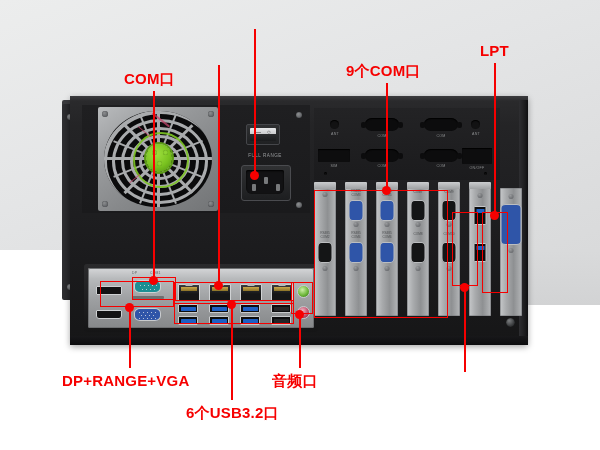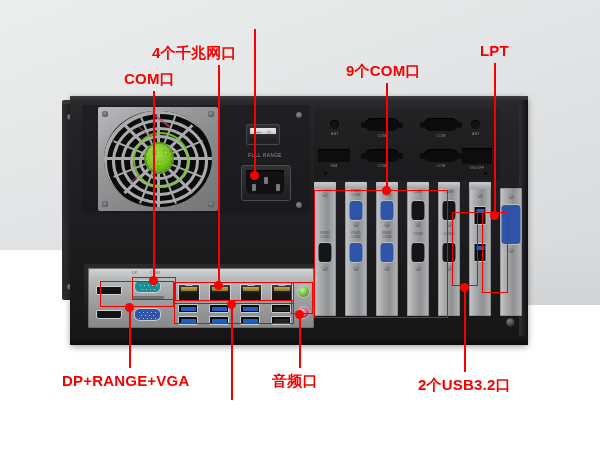--- a/index.html
+++ b/index.html
@@ -482,21 +482,20 @@
       <div class="db25" style="top:16px;"></div>
       <div class="bracket-screw" style="top:60px;"></div>
     </div>
   </div>
 
   <div class="chassis-screw" style="left:506px;top:318px;"></div>
 
   <div class="leader vline" style="left:254px;top:29px;height:146px;"></div>
   <div class="dot" style="left:250px;top:171px;"></div>
 
-  <div class="anno anno-lat" style="left:152px;top:44px;">4个千兆网口</div>
   <div class="leader vline" style="left:218px;top:65px;height:220px;"></div>
   <div class="dot" style="left:214px;top:281px;"></div>
   <div class="boxr" style="left:174px;top:282px;width:120px;height:22px;"></div>
 
   <div class="anno anno-lat" style="left:124px;top:70px;">COM口</div>
   <div class="leader vline" style="left:153px;top:91px;height:190px;"></div>
   <div class="dot" style="left:149px;top:276px;"></div>
   <div class="boxr" style="left:132px;top:277px;width:44px;height:23px;"></div>
 
   <div class="anno anno-lat" style="left:346px;top:62px;">9个COM口</div>
@@ -507,27 +506,27 @@
   <div class="anno anno-lat" style="left:480px;top:42px;">LPT</div>
   <div class="leader vline" style="left:494px;top:63px;height:152px;"></div>
   <div class="dot" style="left:490px;top:211px;"></div>
   <div class="boxr" style="left:482px;top:212px;width:26px;height:81px;"></div>
 
   <div class="anno anno-lat" style="left:62px;top:372px;">DP+RANGE+VGA</div>
   <div class="leader vline" style="left:129px;top:310px;height:58px;"></div>
   <div class="dot" style="left:125px;top:303px;"></div>
   <div class="boxr" style="left:100px;top:281px;width:74px;height:26px;"></div>
 
+  <div class="anno anno-lat l2" style="left:186px;top:404px;">6个USB3.2口</div>
   <div class="leader vline" style="left:231px;top:307px;height:93px;"></div>
   <div class="dot" style="left:227px;top:300px;"></div>
   <div class="boxr" style="left:174px;top:300px;width:120px;height:24px;"></div>
 
   <div class="anno anno-lat" style="left:272px;top:372px;">音频口</div>
   <div class="leader vline" style="left:299px;top:316px;height:52px;"></div>
   <div class="dot" style="left:295px;top:310px;"></div>
   <div class="boxr" style="left:291px;top:282px;width:22px;height:32px;"></div>
 
-  <div class="anno anno-lat" style="left:418px;top:376px;">2个USB3.2口</div>
   <div class="leader vline" style="left:464px;top:290px;height:82px;"></div>
   <div class="dot" style="left:460px;top:283px;"></div>
   <div class="boxr" style="left:452px;top:212px;width:26px;height:74px;"></div>
 
 </div>
 
 </body></html>

